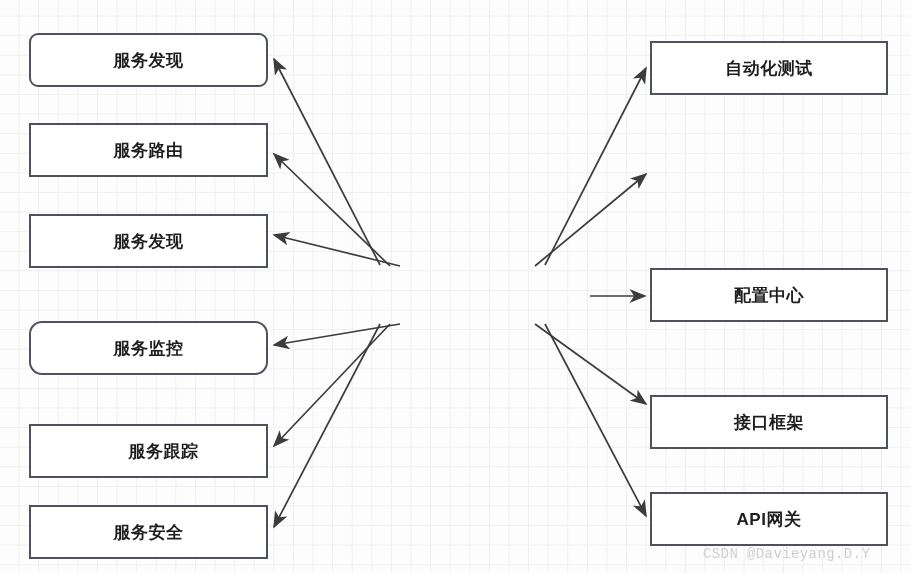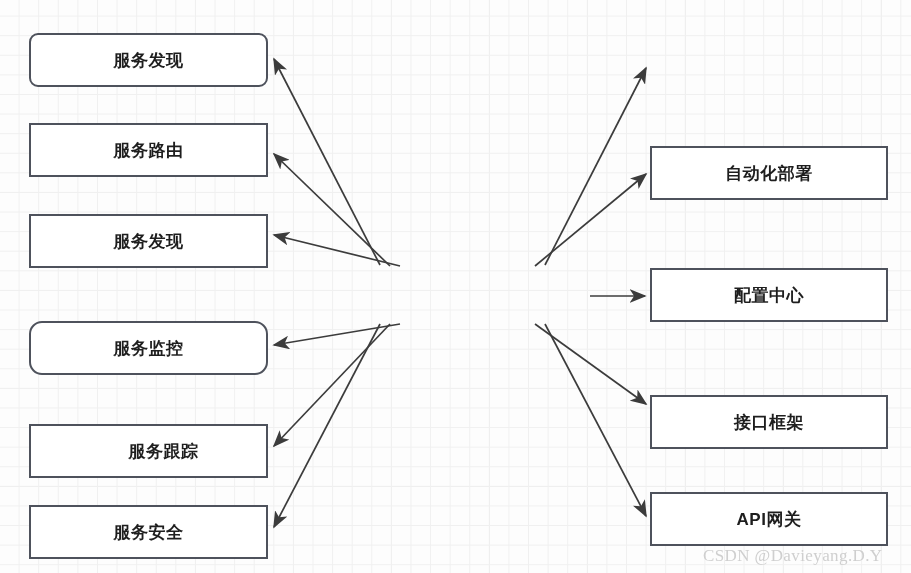--- a/index.html
+++ b/index.html
@@ -53,23 +53,23 @@
     line-height: 1;
     white-space: nowrap;
   }
   .node.center {
     font-size: 19px;
   }
   .watermark {
     position: absolute;
     left: 703px;
     top: 546px;
-    font-size: 17px;
+    font-size: 14px;
     color: #cfcfcf;
-    font-family: Liberation Serif, serif;
+    font-family: Liberation Mono, monospace;
     letter-spacing: 0.4px;
     white-space: nowrap;
     user-select: none;
   }
 </style>
 </head>
 <body>
 
 <div id="canvas">
 
@@ -107,22 +107,22 @@
     <span>服务监控</span>
   </div>
   <div class="node" style="left: 29px; top: 424px; width: 239px; height: 54px; padding-left: 30px;">
     <span>服务跟踪</span>
   </div>
   <div class="node" style="left: 29px; top: 505px; width: 239px; height: 54px;">
     <span>服务安全</span>
   </div>
 
 
-  <div class="node" style="left: 650px; top: 146px; width: 238px; height: 54px;">
-    <span>自动化部署</span>
+  <div class="node" style="left: 650px; top: 41px; width: 238px; height: 54px;">
+    <span>自动化测试</span>
   </div>
   <div class="node" style="left: 650px; top: 268px; width: 238px; height: 54px;">
     <span>配置中心</span>
   </div>
   <div class="node" style="left: 650px; top: 379px; width: 238px; height: 54px; margin-top: 16px;">
     <span>接口框架</span>
   </div>
   <div class="node" style="left: 650px; top: 492px; width: 238px; height: 54px;">
     <span>API网关</span>
   </div>

